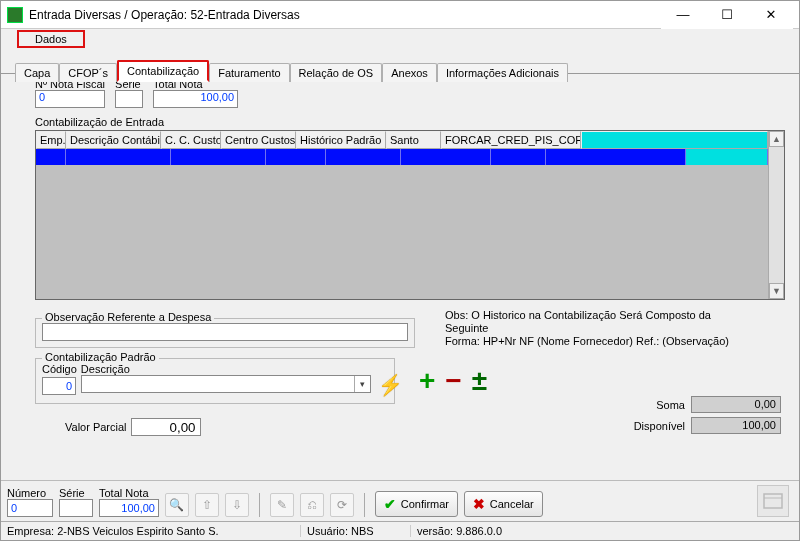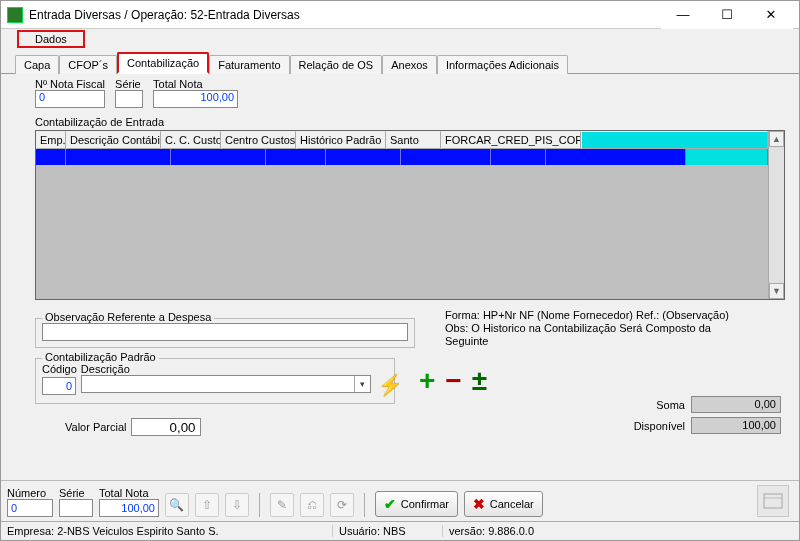--- a/index.html
+++ b/index.html
@@ -6,21 +6,21 @@
   body { margin: 0; font-family: Tahoma, Arial, sans-serif; font-size: 11px; background: #f0f0f0; color: #000; }
   .window { width: 800px; height: 541px; border: 1px solid #999; background: #f0f0f0; display: flex; flex-direction: column; position: relative; }
   .titlebar { height: 28px; background: #fff; display: flex; align-items: center; padding: 0 6px; border-bottom: 1px solid #ccc; }
   .title-icon { width: 16px; height: 16px; background: #2a7a2a; margin-right: 6px; border: 1px solid #0d4; }
   .title-text { flex: 1; font-size: 12px; }
   .winbtns { display: flex; gap: 0; }
   .winbtn { width: 44px; height: 28px; display: flex; align-items: center; justify-content: center; font-size: 13px; background: #fff; border: none; }
   .menubar { height: 20px; display: flex; align-items: center; padding: 0 16px; }
   .menu-item { border: 2px solid #d11; padding: 1px 16px; font-size: 11px; background: #f0f0f0; }
   .tabs { display: flex; align-items: flex-end; padding: 2px 14px 0 14px; border-bottom: 1px solid #999; background: #f0f0f0; }
-  .tab { padding: 3px 8px; font-size: 11px; border: 1px solid #b0b0b0; border-bottom: none; background: #f4f4f4; margin-right: 0; position: relative; top: 1px; border-radius: 2px 2px 0 0; }
+  .tab { padding: 3px 8px; font-size: 11px; border: 1px solid #b0b0b0; border-bottom: none; background: #f4f4f4; margin-right: 0; position: relative; top: 9px; border-radius: 2px 2px 0 0; }
   .tab.active { background: #fff; border: 2px solid #d11; border-bottom: 2px solid #fff; color: #000; z-index: 2; }
   .content { padding: 4px 14px; flex: 1; overflow: hidden; display: flex; flex-direction: column; margin-left: 20px; }
   .row { display: flex; align-items: center; gap: 4px; }
   .fieldblock { display: flex; flex-direction: column; margin-right: 6px; }
   .lbl { font-size: 11px; }
   .txt { border: 1px solid #888; background: #fff; height: 18px; padding: 0 3px; font-size: 11px; color: #003cff; }
   .txt.small { width: 70px; }
   .txt.ro { color: #003cff; text-align: right; }
   .groupcap { font-size: 11px; margin-top: 8px; margin-bottom: 2px; }
   .grid { border: 1px solid #666; background: #c0c0c0; height: 170px; position: relative; display: flex; }
@@ -152,22 +152,22 @@
         <div class="sbbtn">▼</div>
       </div>
     </div>
 
     <div class="obswrap">
       <div class="fieldset">
         <span class="legend">Observação Referente a Despesa</span>
         <input class="obsinput" style="">
       </div>
       <div class="obsnote">
+        <div>Obs: O Historico na Contabilização Será Composto da Seguinte</div>
         <div>Forma: HP+Nr NF (Nome Fornecedor) Ref.: (Observação)</div>
-        <div>Obs: O Historico na Contabilização Será Composto da Seguinte</div>
       </div>
     </div>
 
     <div class="row" style="position:relative;">
       <div class="contapad">
         <span class="legend">Contabilização Padrão</span>
         <div class="codcol">
           <span class="lbl">Código</span>
           <input class="codin" value="0" style="">
         </div>
@@ -236,18 +236,18 @@
     </button>
     <div class="bigicon">
       <svg width="24" height="24" viewBox="0 0 24 24">
           <rect x="3" y="5" width="18" height="14" fill="none" stroke="#777" stroke-width="1.5"></rect>
           <line x1="3" y1="9" x2="21" y2="9" stroke="#777"></line>
         </svg>
     </div>
   </div>
 
   <div class="statusbar">
-    <div class="statuscell" style="width:332px">Empresa: 2-NBS Veiculos Espirito Santo S.</div>
+    <div class="statuscell" style="width:300px">Empresa: 2-NBS Veiculos Espirito Santo S.</div>
     <div class="statuscell" style="width:110px">Usuário: NBS</div>
     <div class="statuscell" style="flex:1; border-right:none;">versão: 9.886.0.0</div>
   </div>
 
 </div>
 
 </body></html>

